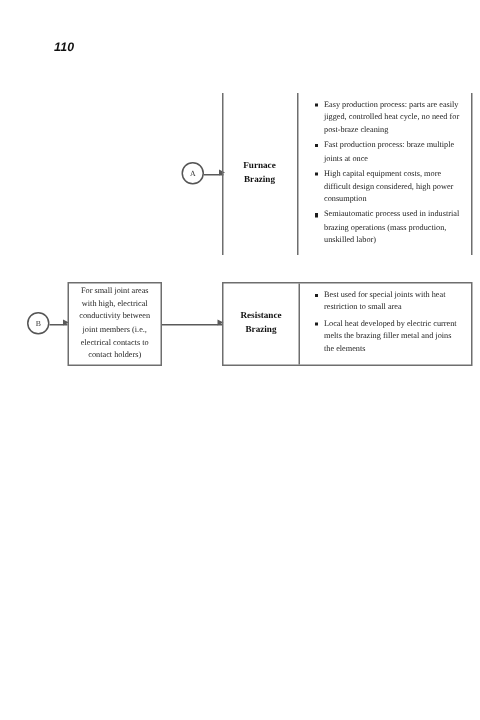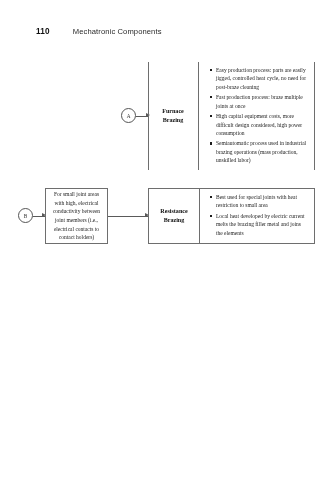--- a/index.html
+++ b/index.html
@@ -22,22 +22,23 @@
     background: #ffffff;
   }
 
   
   .runhead {
     position: absolute;
     left: 36px;
     top: 27px;
     display: flex;
     align-items: baseline;
-    gap: 23px;
+    gap: 9px;
     white-space: nowrap;
+    font-style: italic;
   }
   .runhead .folio {
     font-family: "Liberation Sans", sans-serif;
     font-weight: bold;
     font-size: 8.2px;
     color: #111;
     letter-spacing: .2px;
   }
   .runhead .chapter {
     font-family: "Liberation Sans", sans-serif;
@@ -205,21 +206,20 @@
     color: #1c1c1c;
   }
 </style>
 </head>
 <body>
 
 <div class="page">
 
   <div class="runhead">
     <span class="folio">110</span>
-    <span class="chapter">Mechatronic Components</span>
   </div>
 
   <div class="node-circle" style="left:121px; top:108px;">
     <span>A</span>
   </div>
   <div class="connector" style="left:136px; top:115.5px; width:13px;"></div>
 
   <div class="block-top">
     <div class="rule r1"></div>
     <div class="rule r2"></div>

